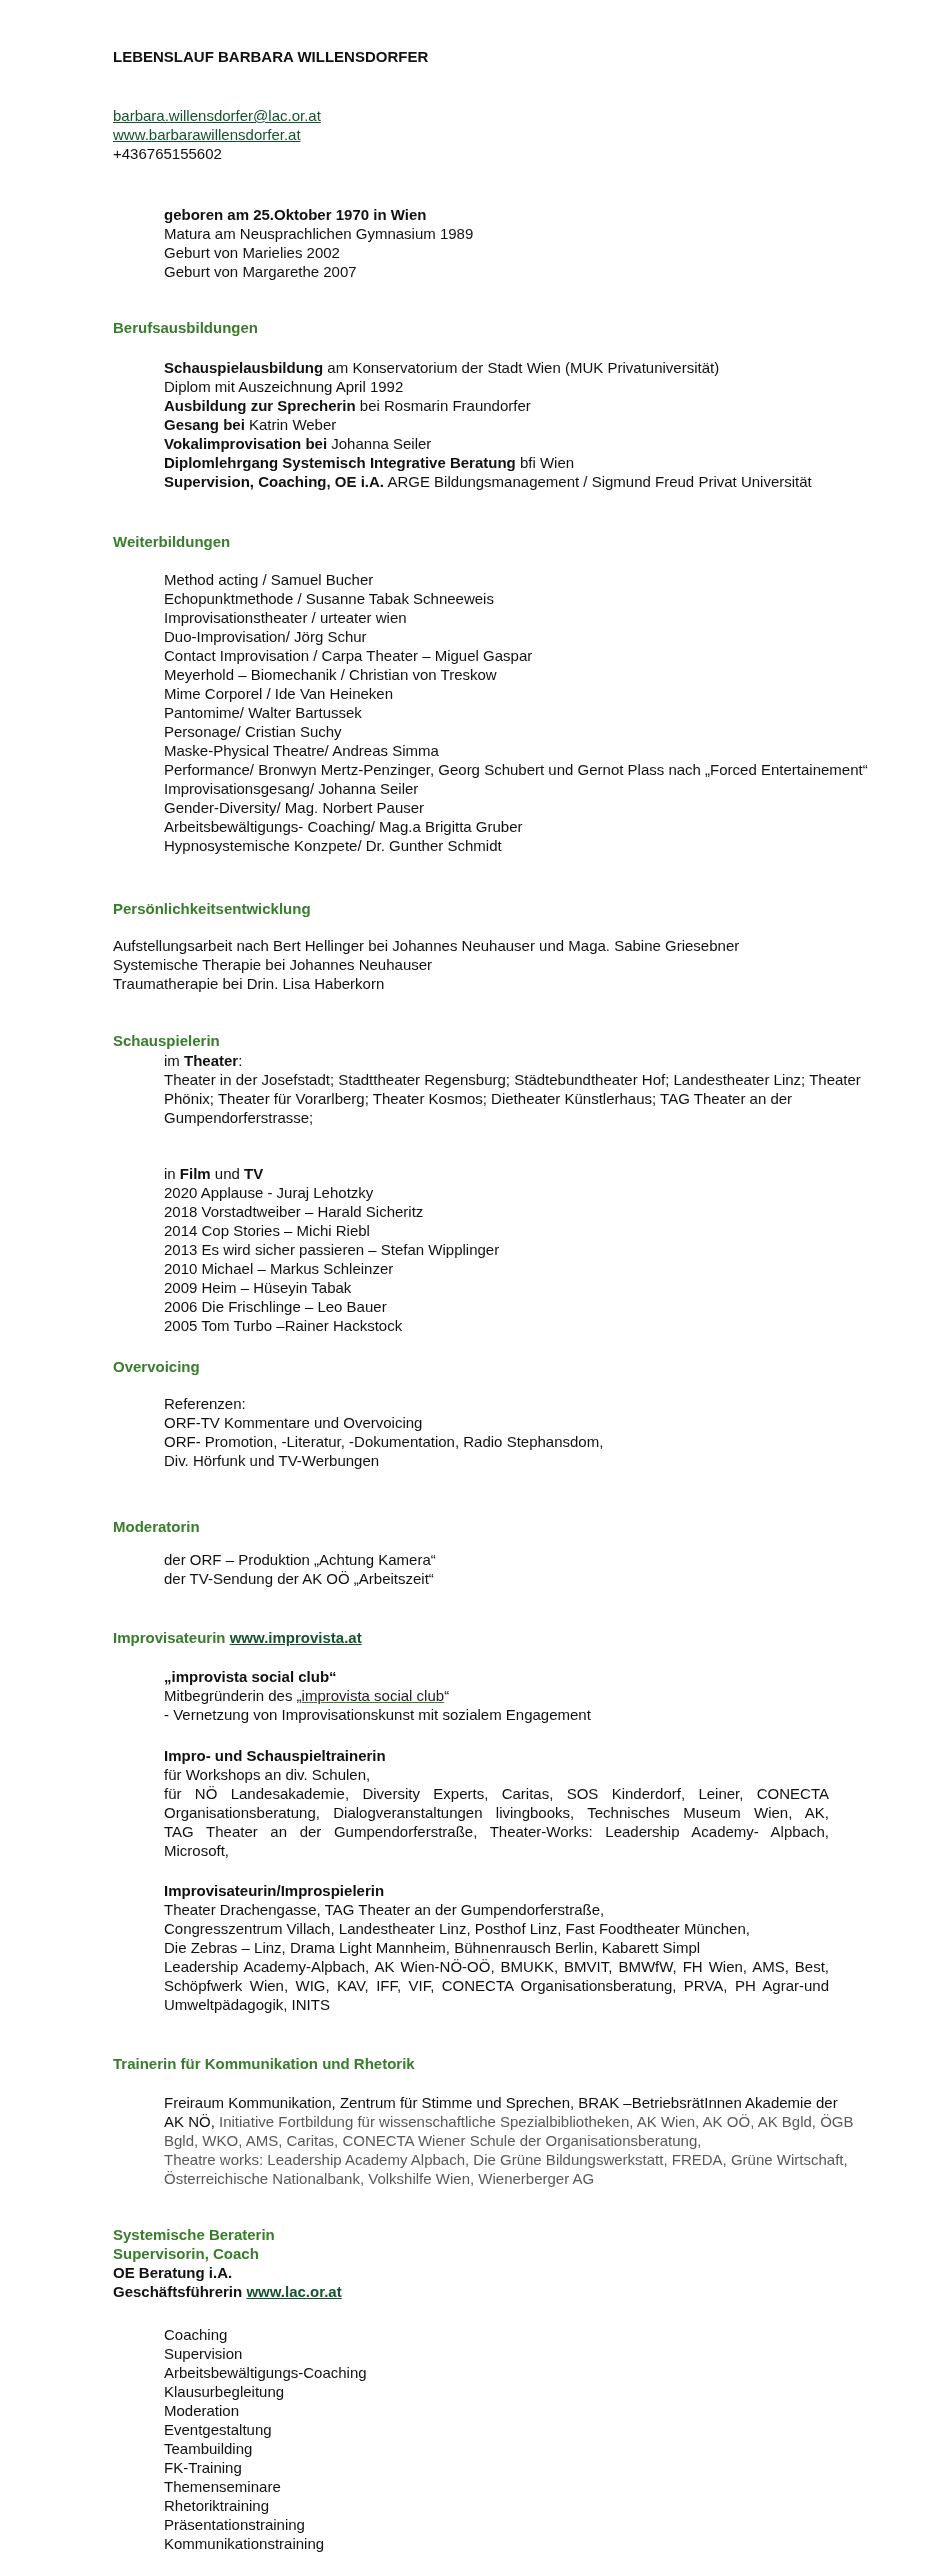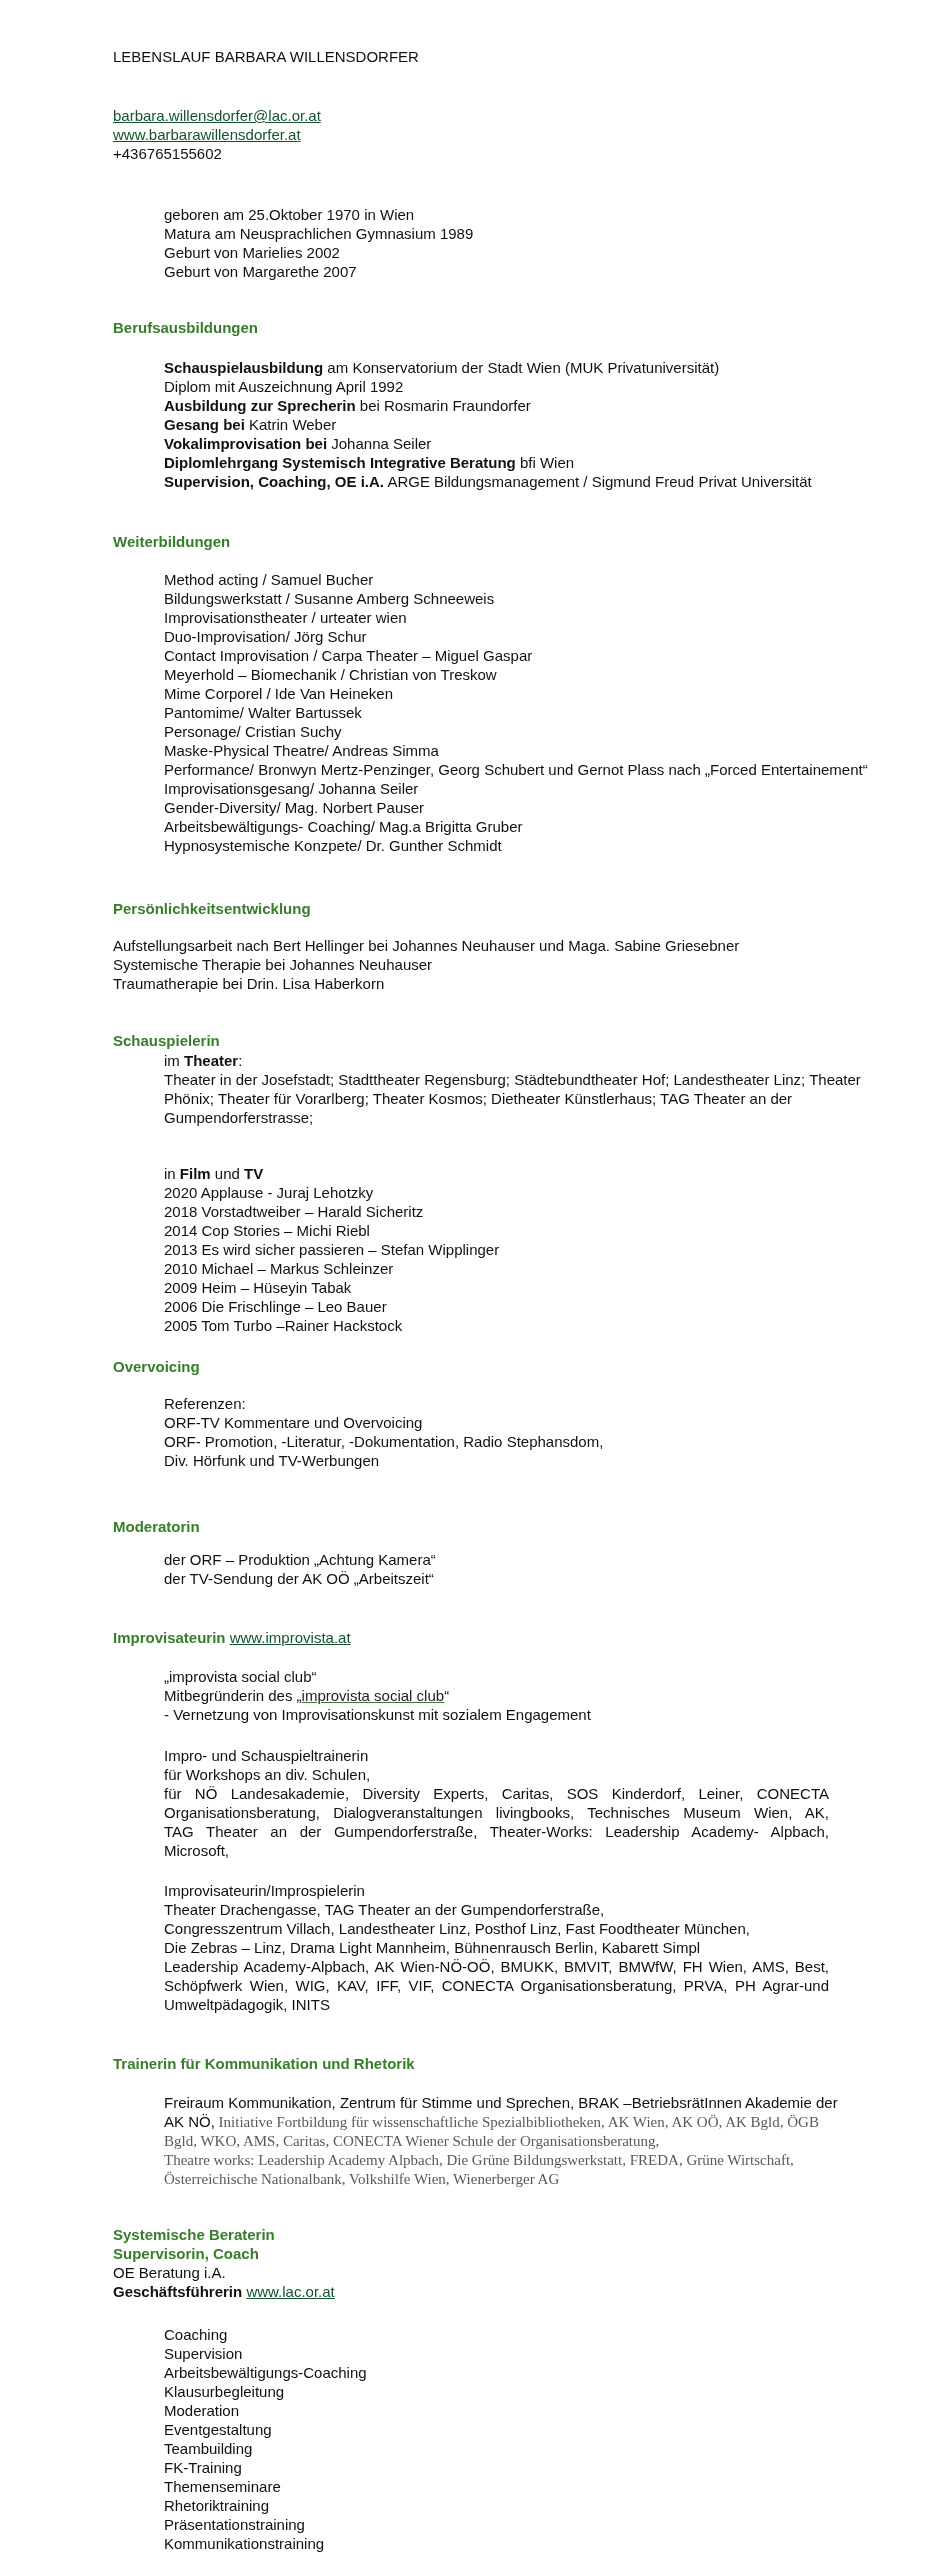--- a/index.html
+++ b/index.html
@@ -17,22 +17,22 @@
   .m{left:113px;}
   .i{left:164px;}
   .ln{white-space:nowrap;}
   .just{
     width:665px;
     white-space:normal;
     text-align:justify;
     text-align-last:justify;
   }
   .h{color:#377d2b;font-weight:bold;}
-  .b{font-weight:normal;}
-  .gray{color:#595959;font-family:Liberation Serif, serif;}
+  .b{font-weight:bold;}
+  .gray{color:#595959;}
   a.lnk{color:#14532d;text-decoration:underline;cursor:pointer;}
   a.club-lnk{color:#222222;text-decoration:underline;text-decoration-color:#377d2b;cursor:pointer;margin-top:24px;}
 </style>
 </head>
 <body>
 
 <div class="page">
 
   <div class="sec m ln b" style="top:47px">LEBENSLAUF BARBARA WILLENSDORFER</div>
 
@@ -56,21 +56,21 @@
     <div class="ln"><b>Ausbildung zur Sprecherin</b><span> bei Rosmarin Fraundorfer</span></div>
     <div class="ln"><b>Gesang bei</b><span> Katrin Weber</span></div>
     <div class="ln"><b>Vokalimprovisation bei</b><span> Johanna Seiler</span></div>
     <div class="ln"><b>Diplomlehrgang Systemisch Integrative Beratung</b><span> bfi Wien</span></div>
     <div class="ln"><b>Supervision, Coaching, OE i.A.</b><span> ARGE Bildungsmanagement / Sigmund Freud Privat Universität</span></div>
   </div>
 
   <div class="sec m ln h" style="top:532px">Weiterbildungen</div>
   <div class="sec i" style="top:570px">
     <div class="ln">Method acting  / Samuel Bucher</div>
-    <div class="ln">Bildungswerkstatt / Susanne Amberg Schneeweis</div>
+    <div class="ln">Echopunktmethode / Susanne Tabak Schneeweis</div>
     <div class="ln">Improvisationstheater /  urteater wien</div>
     <div class="ln">Duo-Improvisation/ Jörg Schur</div>
     <div class="ln">Contact Improvisation / Carpa Theater – Miguel Gaspar</div>
     <div class="ln">Meyerhold – Biomechanik / Christian von Treskow</div>
     <div class="ln">Mime Corporel / Ide Van Heineken</div>
     <div class="ln">Pantomime/ Walter Bartussek</div>
     <div class="ln">Personage/ Cristian Suchy</div>
     <div class="ln">Maske-Physical Theatre/ Andreas Simma</div>
     <div class="ln">Performance/ Bronwyn Mertz-Penzinger, Georg Schubert und Gernot Plass nach „Forced Entertainement“</div>
     <div class="ln">Improvisationsgesang/ Johanna Seiler</div>

